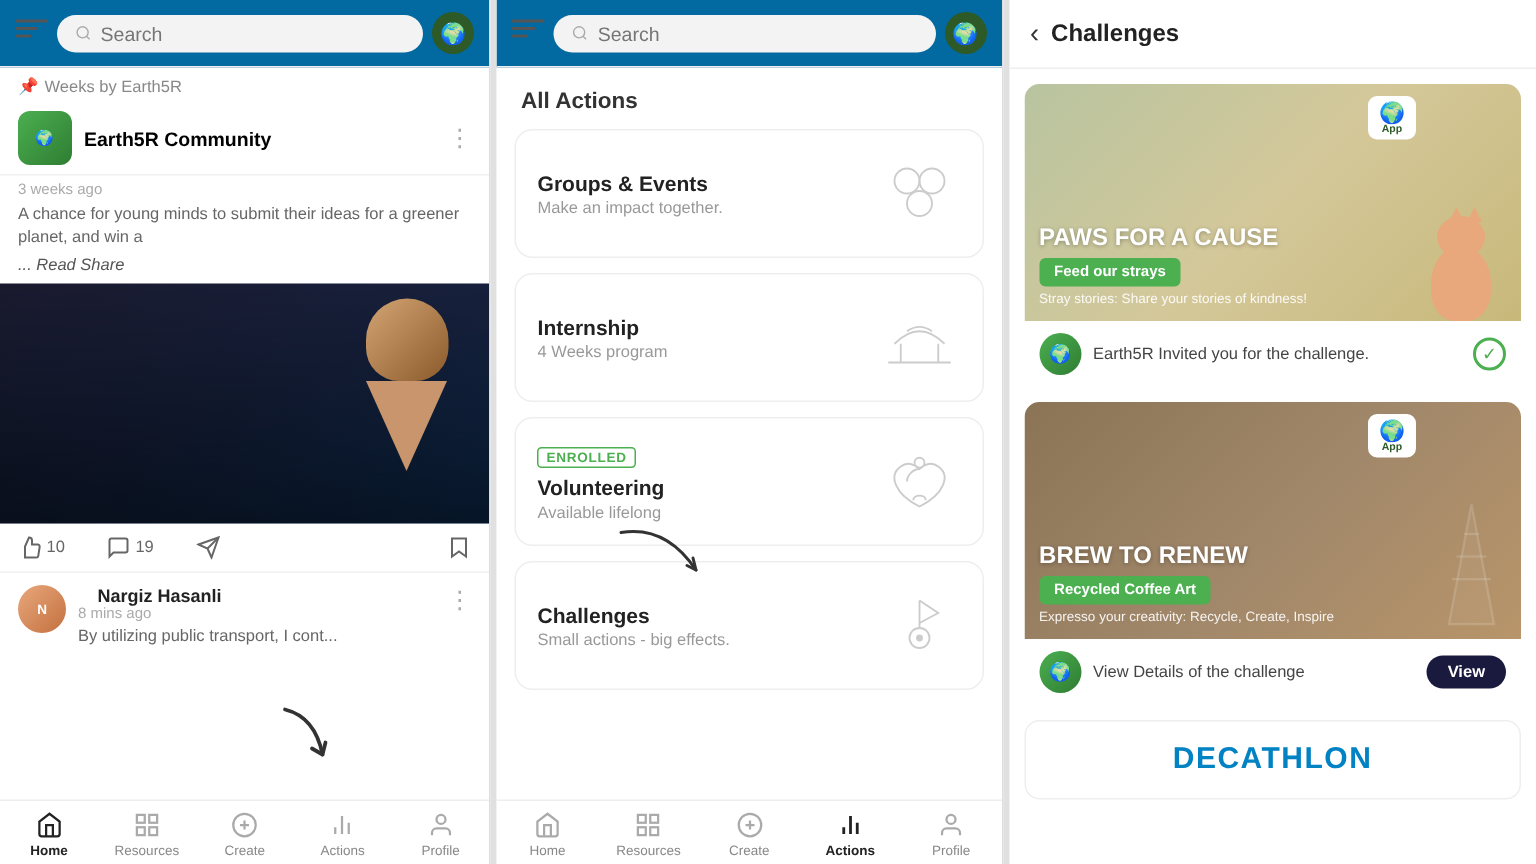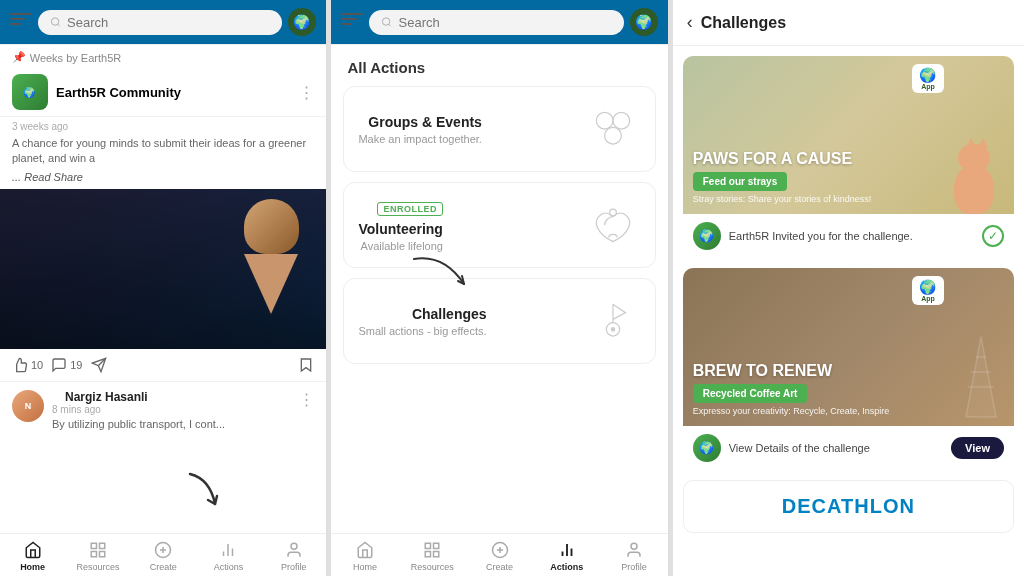--- a/index.html
+++ b/index.html
@@ -230,21 +230,21 @@
       border-left: 27px solid transparent;
       border-right: 27px solid transparent;
       border-top: 60px solid #c8956c;
     }
 
     
     .post-actions {
       display: flex;
       align-items: center;
       padding: 8px 12px;
-      gap: 8px;
+      gap: 28px;
       border-bottom: 1px solid #f0f0f0;
     }
     .action-item {
       display: flex;
       align-items: center;
       gap: 3px;
       font-size: 11px;
       color: #666;
     }
     .action-item svg { width: 16px; height: 16px; }
@@ -343,21 +343,20 @@
     }
     .action-card {
       background: #fff;
       border: 1px solid #eee;
       border-radius: 12px;
       margin: 0 12px 10px;
       padding: 14px 14px;
       display: flex;
       align-items: center;
       justify-content: space-between;
-      text-align: right;
     }
     .action-card-text h3 {
       font-size: 14px;
       font-weight: 600;
       color: #222;
       margin-bottom: 3px;
     }
     .action-card-text p {
       font-size: 11px;
       color: #999;
@@ -812,20 +811,34 @@
       </div>
       <div class="action-card-icon">
         <svg viewBox="0 0 60 60">
           <circle cx="20" cy="20" r="10" stroke="#ccc" stroke-width="1.5" fill="none"></circle>
           <circle cx="40" cy="20" r="10" stroke="#ccc" stroke-width="1.5" fill="none"></circle>
           <circle cx="30" cy="38" r="10" stroke="#ccc" stroke-width="1.5" fill="none"></circle>
         </svg>
       </div>
     </div>
 
+    <div class="action-card">
+      <div class="action-card-text">
+        <h3>Internship</h3>
+        <p>4 Weeks program</p>
+      </div>
+      <div class="action-card-icon">
+        <svg viewBox="0 0 60 60">
+          <path d="M10 35 Q30 15 50 35" stroke="#ccc" stroke-width="1.5" fill="none"></path>
+          <path d="M15 35 L15 50 M45 35 L45 50" stroke="#ccc" stroke-width="1.5"></path>
+          <path d="M5 50 L55 50" stroke="#ccc" stroke-width="1.5"></path>
+          <path d="M20 25 Q30 18 40 25" stroke="#ccc" stroke-width="1.5" fill="none"></path>
+        </svg>
+      </div>
+    </div>
 
     <div class="action-card">
       <div class="action-card-text">
         <div class="enrolled-badge">ENROLLED</div>
         <h3>Volunteering</h3>
         <p>Available lifelong</p>
       </div>
       <div class="action-card-icon">
         <svg viewBox="0 0 60 60">
           <path d="M30 50 C10 40 5 25 15 18 C20 14 26 16 30 20 C34 16 40 14 45 18 C55 25 50 40 30 50z" stroke="#ccc" stroke-width="1.5" fill="none"></path>

